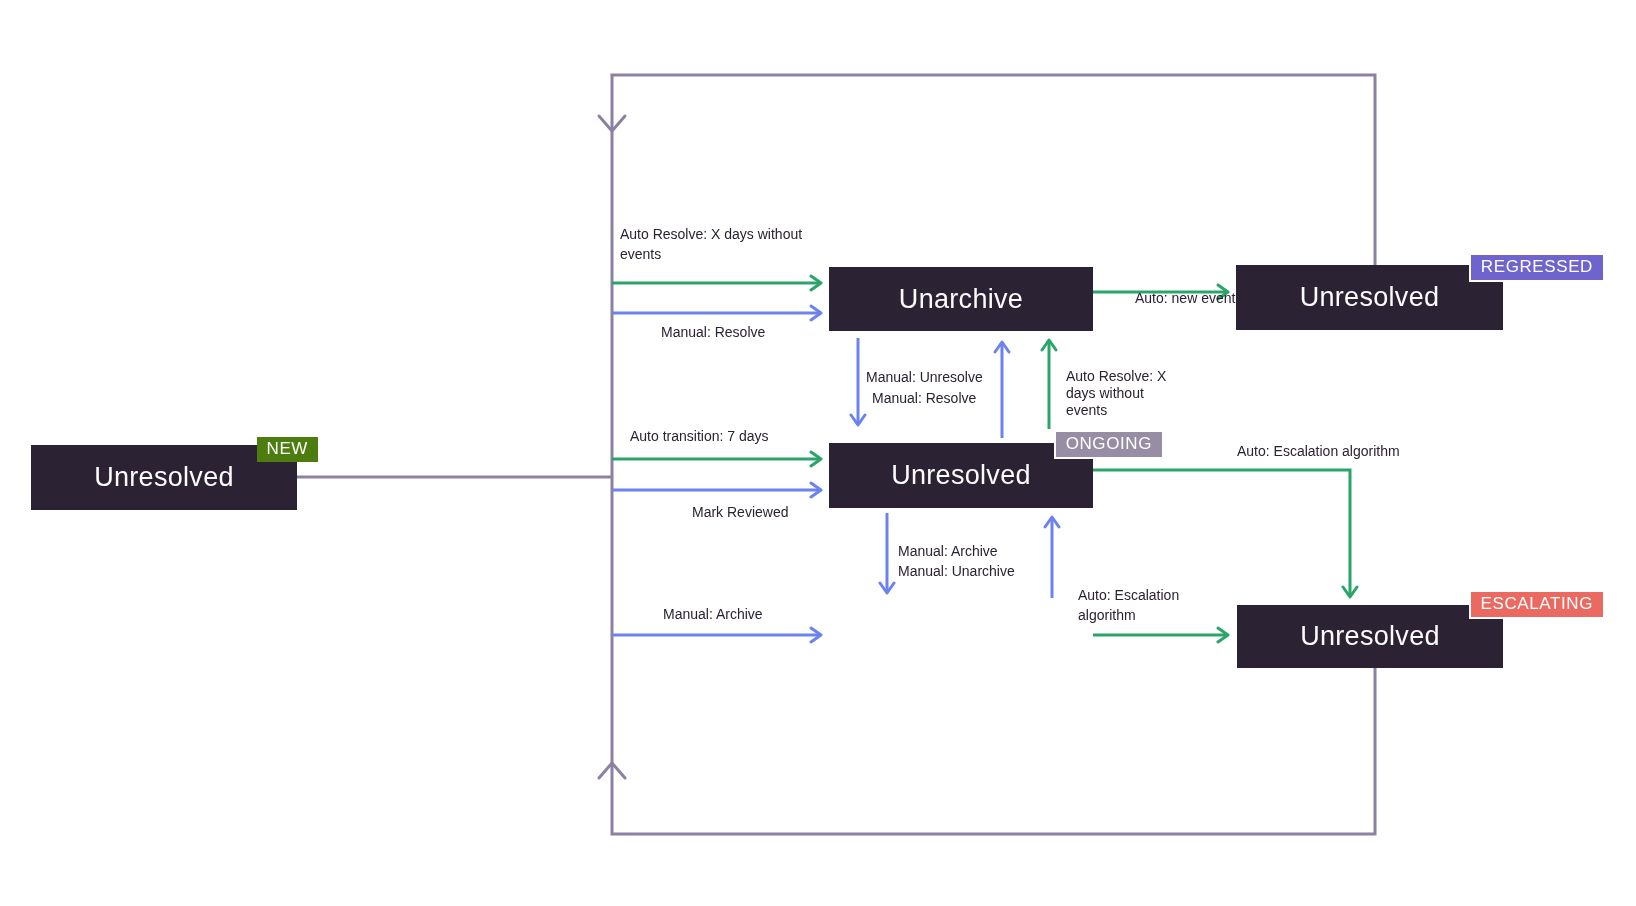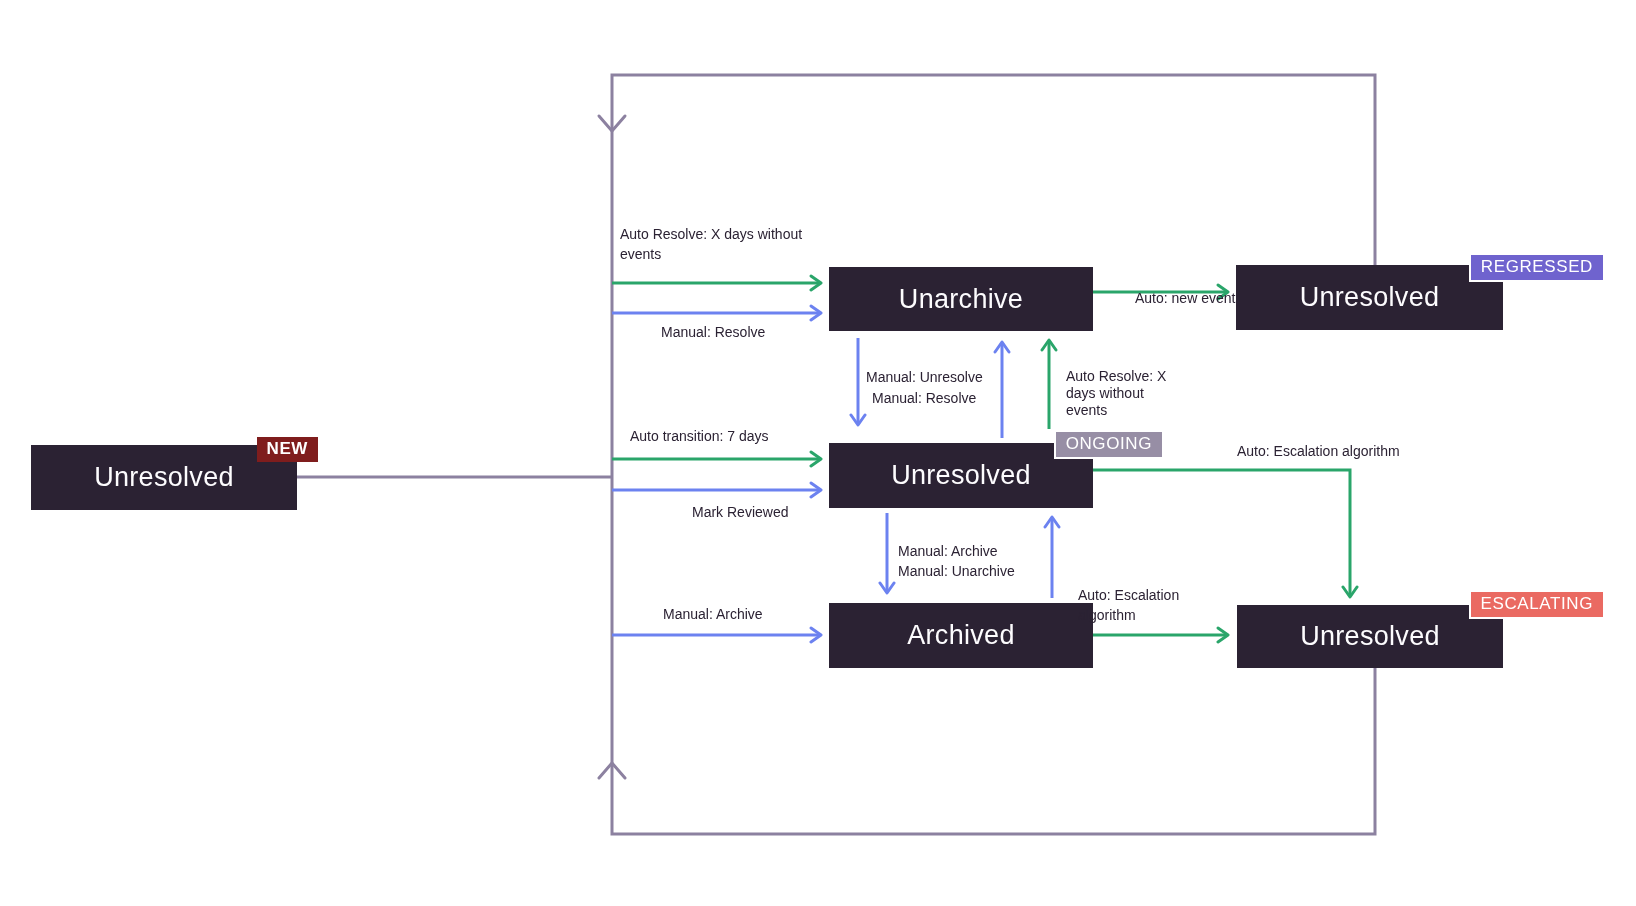--- a/index.html
+++ b/index.html
@@ -10,21 +10,21 @@
   .wires{position:absolute;left:0;top:0;width:1636px;height:906px;}
   .state{
     position:absolute;background:#2B2233;color:#FDFCFE;
     display:flex;align-items:center;justify-content:center;
     font-size:27px;font-weight:500;letter-spacing:.3px;
   }
   .badge{
     position:absolute;color:#ffffff;font-size:17px;font-weight:500;
     letter-spacing:.6px;padding:2px 10px 3px;white-space:nowrap;margin-left:12px;
   }
-  .badge-new{background:#7f1d1d;font-weight:bold;}
+  .badge-new{background:#4d7c0f;}
   .badge-ongoing{background:#978EA5;box-shadow:-2px 2px 0 0 #ffffff;}
   .badge-regressed{background:#6F63CE;box-shadow:-2px 2px 0 0 #ffffff;}
   .badge-escalating{background:#EA6A62;box-shadow:-2px 2px 0 0 #ffffff;}
   .lbl{
     position:absolute;font-size:14px;line-height:20px;color:#2B2233;
     font-weight:500;white-space:pre-line;
   }
   .lbl-tight{line-height:17px;}
 </style>
 </head>
@@ -70,23 +70,20 @@
 
   <div class="state" style="left:829px;top:267px;width:264px;height:64px;">
     <span>Unarchive</span>
   </div>
 
   <div class="state" style="left:829px;top:443px;width:264px;height:65px;">
     <span>Unresolved</span>
     <span class="badge badge-ongoing" style="right:-69px;top:-11px;">ONGOING</span>
   </div>
 
-  <div class="state" style="left:829px;top:603px;width:264px;height:65px;">
-    <span>Archived</span>
-  </div>
 
   <div class="state" style="left:1236px;top:265px;width:267px;height:65px;">
     <span>Unresolved</span>
     <span class="badge badge-regressed" style="right:-100px;top:-10px;">REGRESSED</span>
   </div>
 
   <div class="state" style="left:1237px;top:605px;width:266px;height:63px;">
     <span>Unresolved</span>
     <span class="badge badge-escalating" style="right:-100px;top:-13px;">ESCALATING</span>
   </div>

